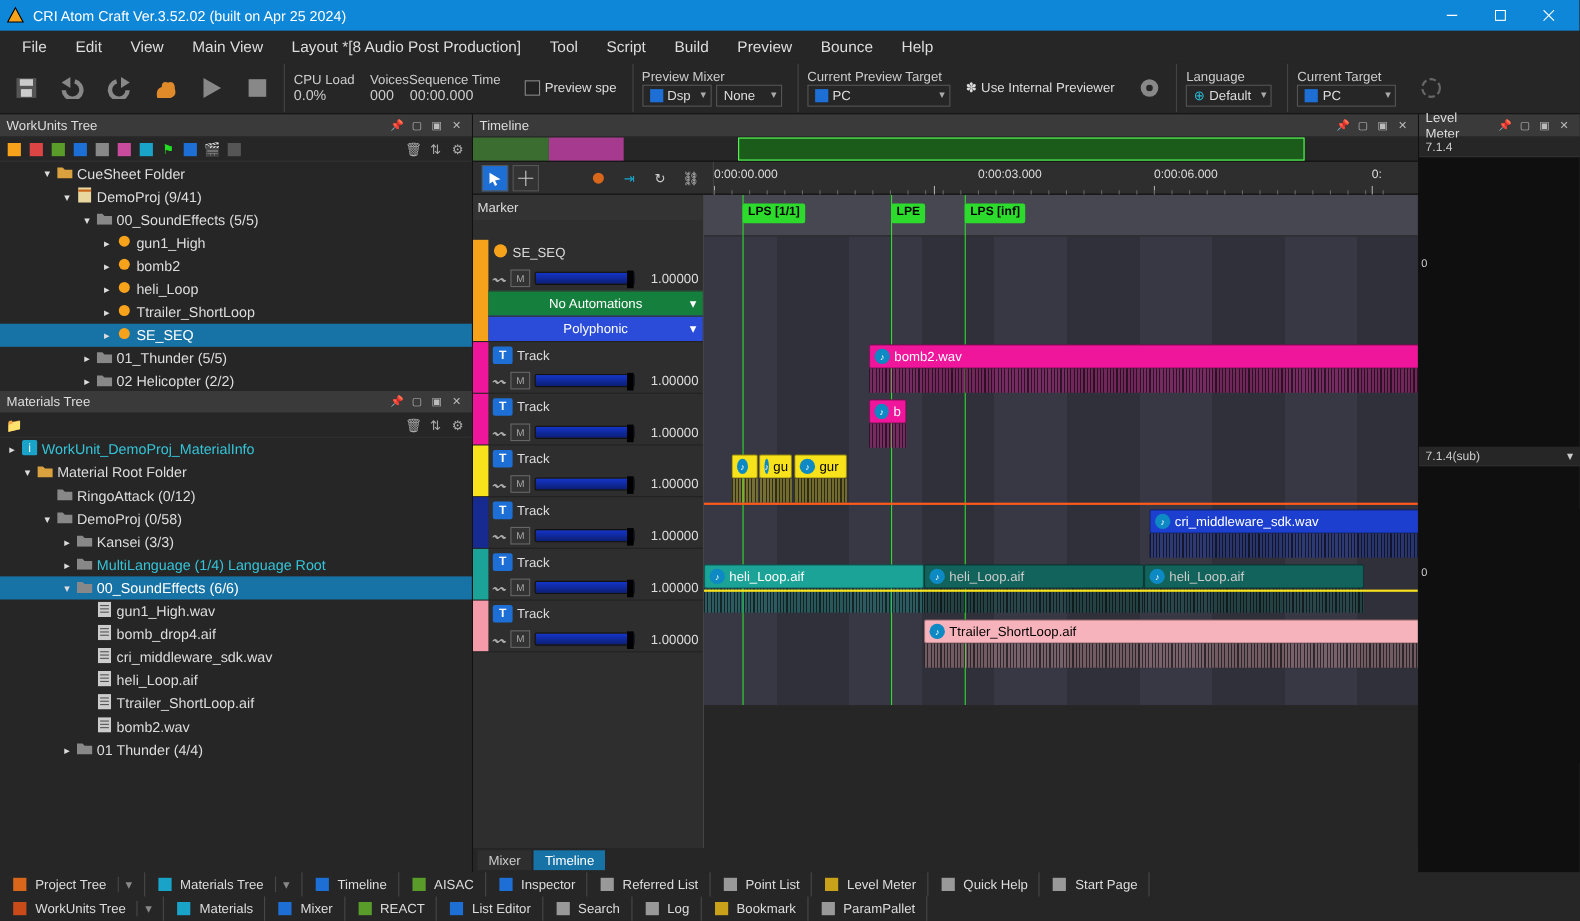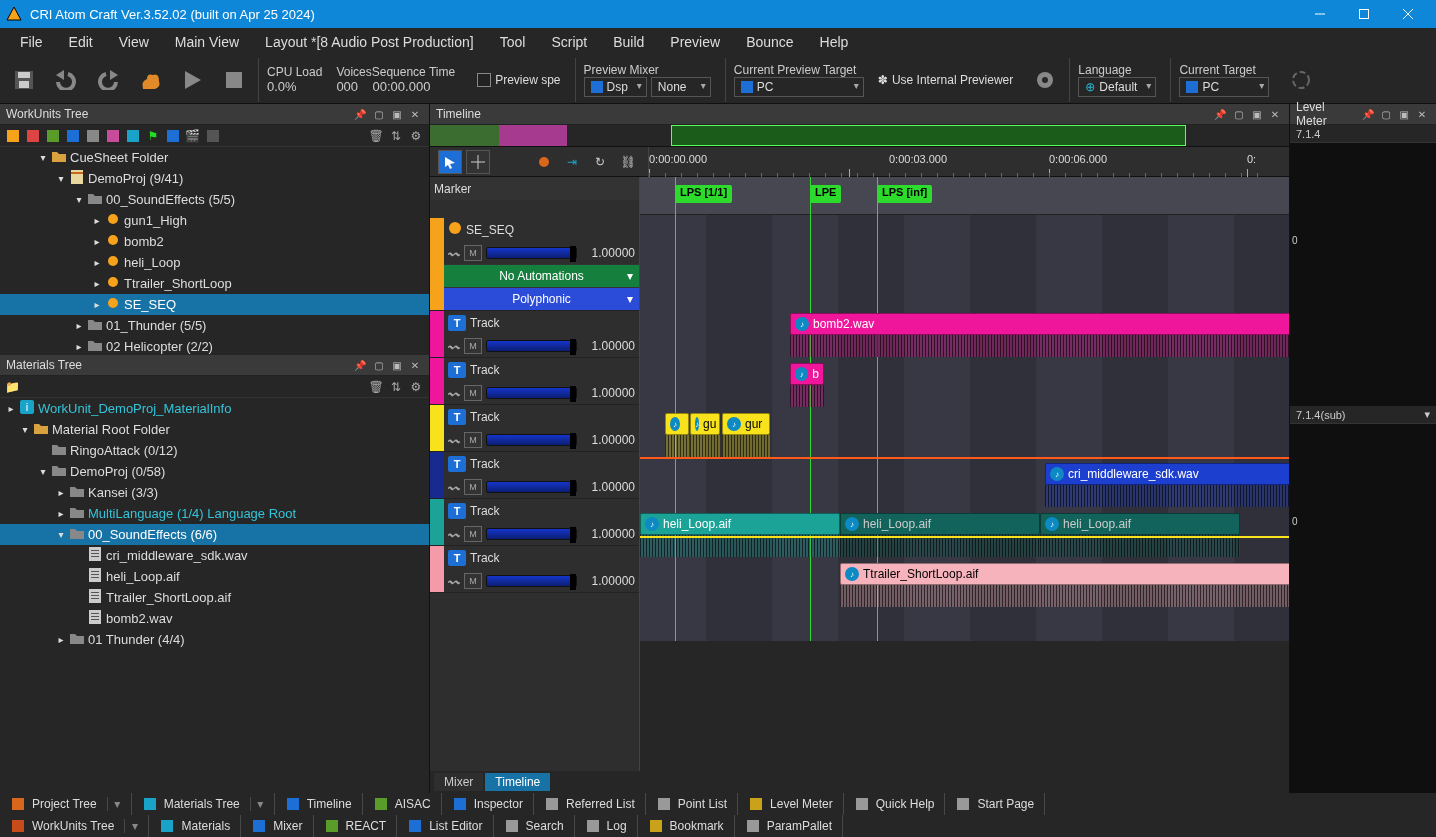--- a/index.html
+++ b/index.html
@@ -431,20 +431,40 @@
               <path d="M0 2h5l2 2h7v8H0z"></path>
             </svg></span>
           <span class="lbl">MultiLanguage (1/4) Language Root</span>
         </div>
         <div class="tree-row indent-3 selected">
           <span class="tw">▾</span>
           <span class="ico"><svg width="14" height="12" class="folder-g">
               <path d="M0 2h5l2 2h7v8H0z"></path>
             </svg></span>
           <span class="lbl">00_SoundEffects (6/6)</span>
+        </div>
+        <div class="tree-row indent-4">
+          <span class="tw"></span>
+          <span class="ico"><svg width="12" height="14">
+              <rect width="12" height="14" fill="#ccc"></rect>
+              <rect x="2" y="3" width="8" height="1" fill="#555"></rect>
+              <rect x="2" y="6" width="8" height="1" fill="#555"></rect>
+              <rect x="2" y="9" width="8" height="1" fill="#555"></rect>
+            </svg></span>
+          <span class="lbl">gun1_High.wav</span>
+        </div>
+        <div class="tree-row indent-4">
+          <span class="tw"></span>
+          <span class="ico"><svg width="12" height="14">
+              <rect width="12" height="14" fill="#ccc"></rect>
+              <rect x="2" y="3" width="8" height="1" fill="#555"></rect>
+              <rect x="2" y="6" width="8" height="1" fill="#555"></rect>
+              <rect x="2" y="9" width="8" height="1" fill="#555"></rect>
+            </svg></span>
+          <span class="lbl">bomb_drop4.aif</span>
         </div>
         <div class="tree-row indent-4">
           <span class="tw"></span>
           <span class="ico"><svg width="12" height="14">
               <rect width="12" height="14" fill="#ccc"></rect>
               <rect x="2" y="3" width="8" height="1" fill="#555"></rect>
               <rect x="2" y="6" width="8" height="1" fill="#555"></rect>
               <rect x="2" y="9" width="8" height="1" fill="#555"></rect>
             </svg></span>
           <span class="lbl">cri_middleware_sdk.wav</span>

